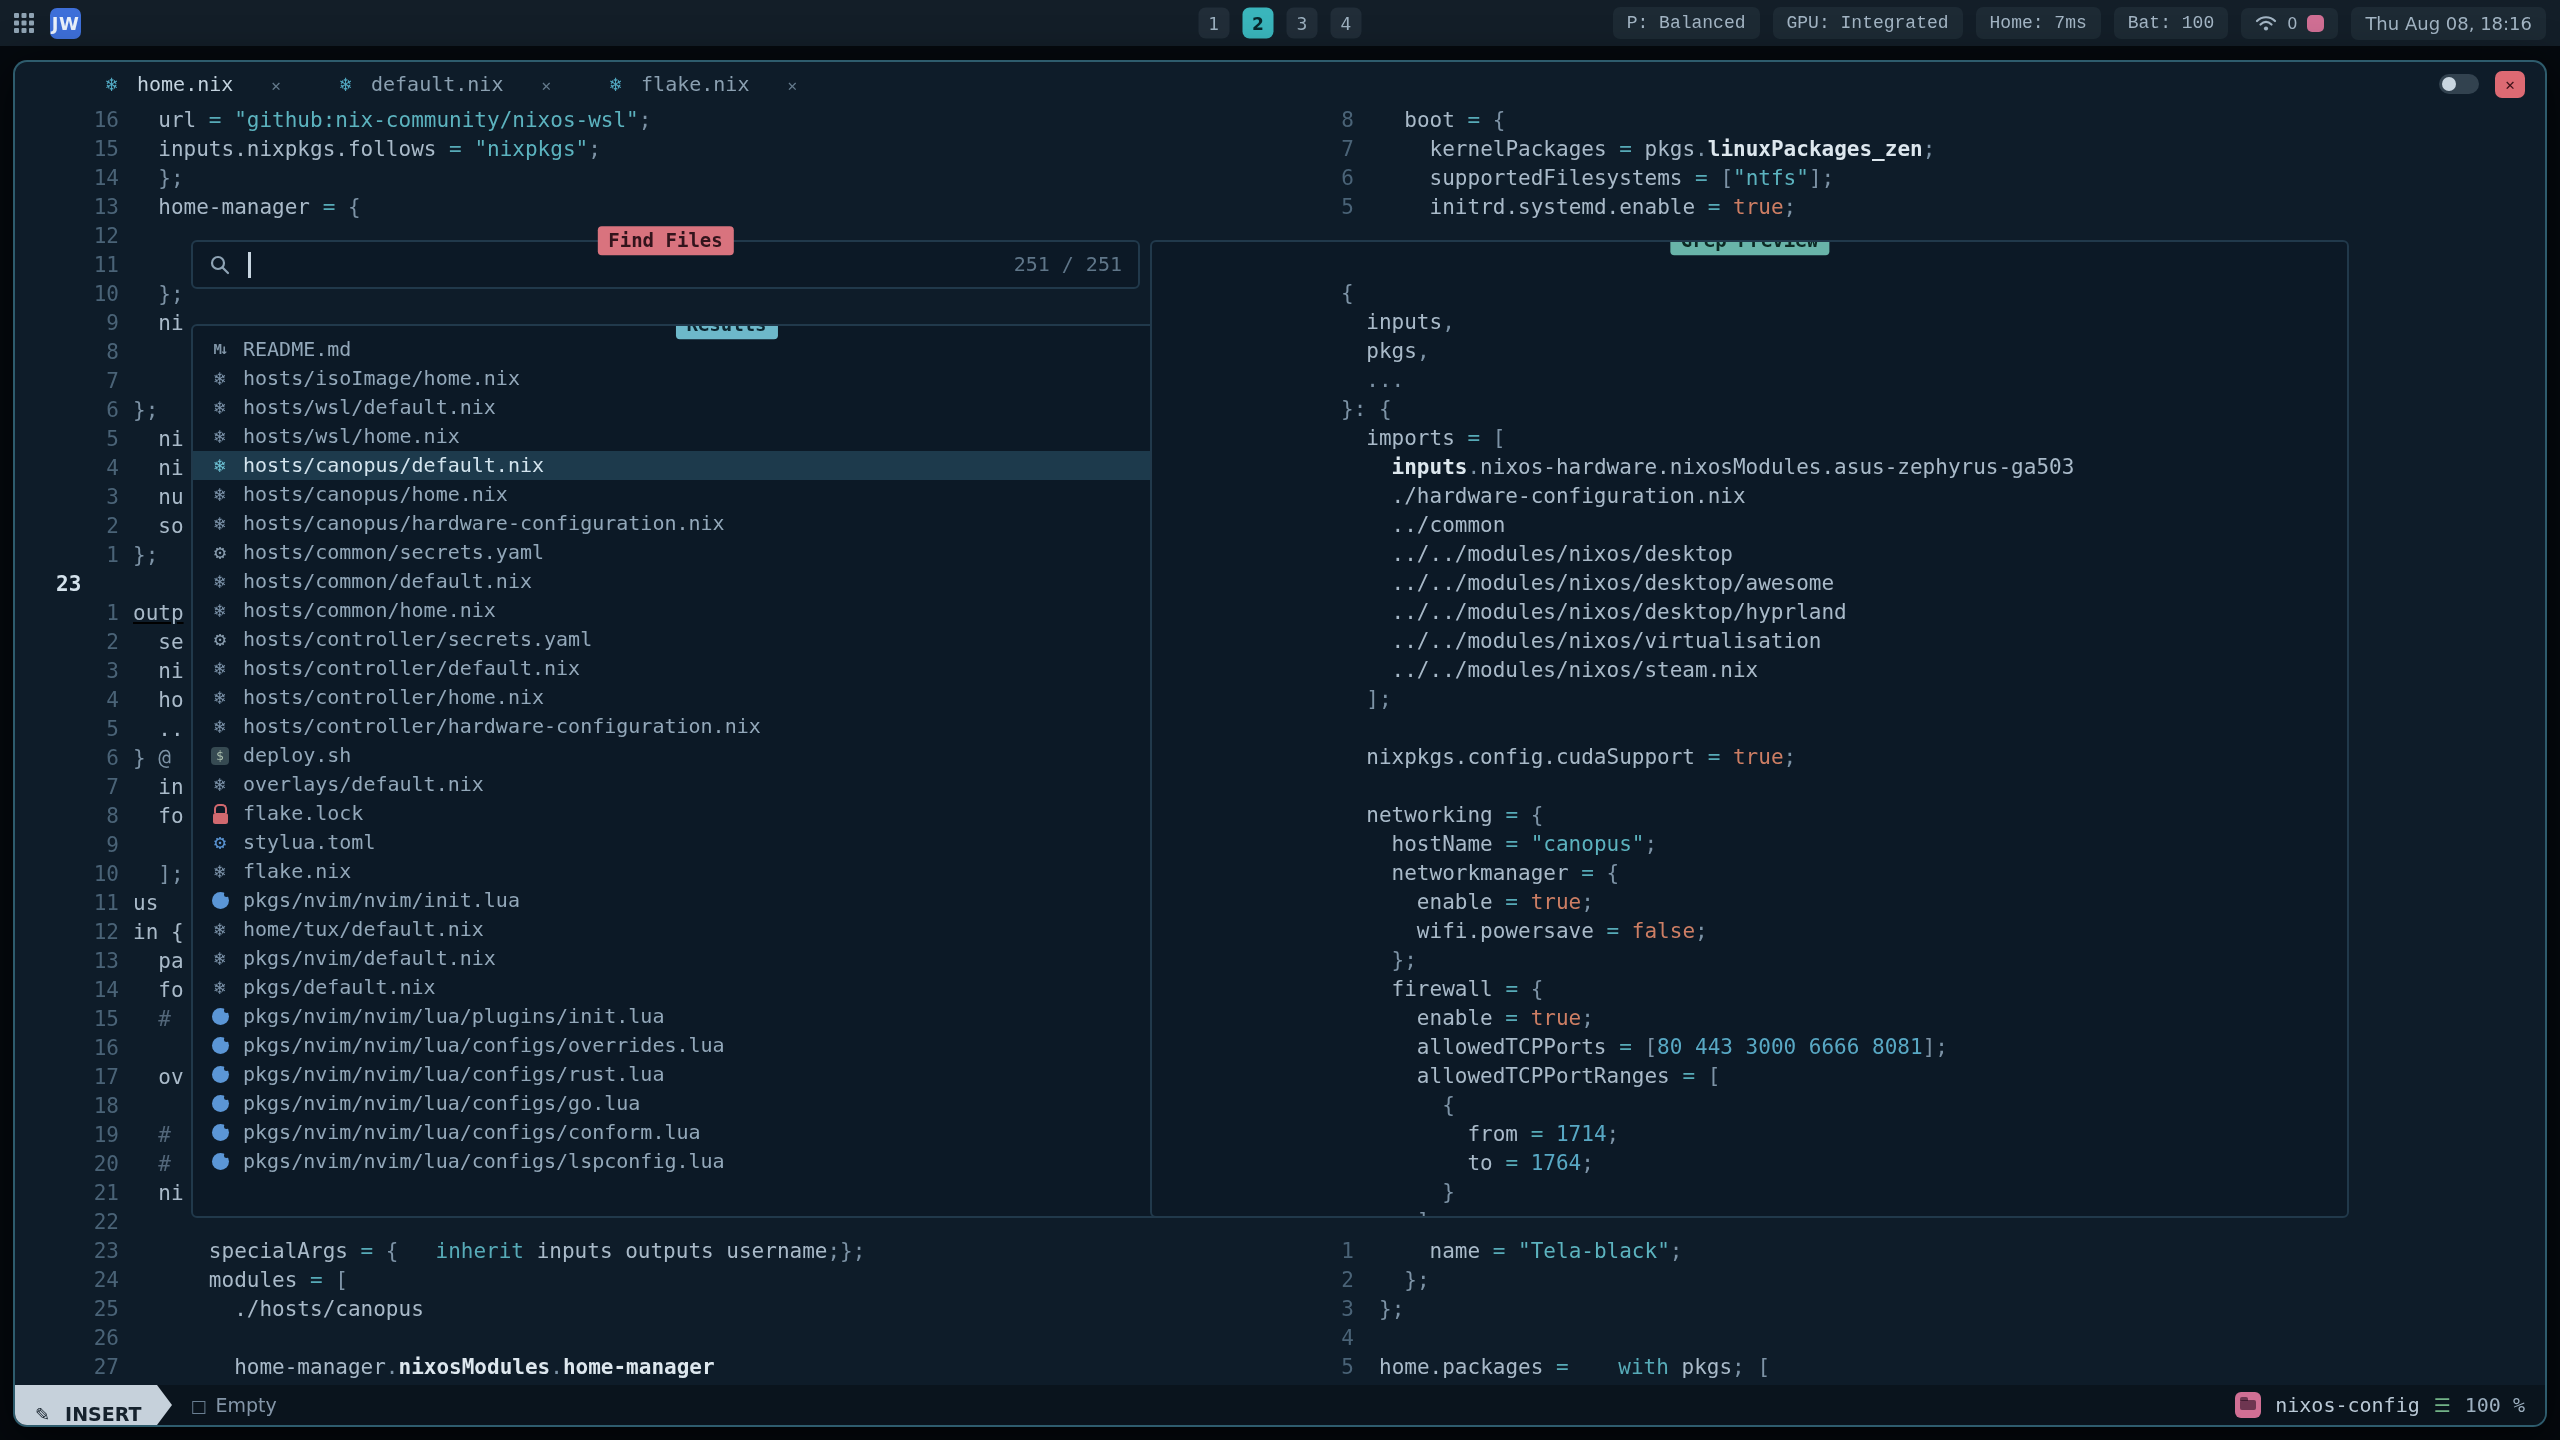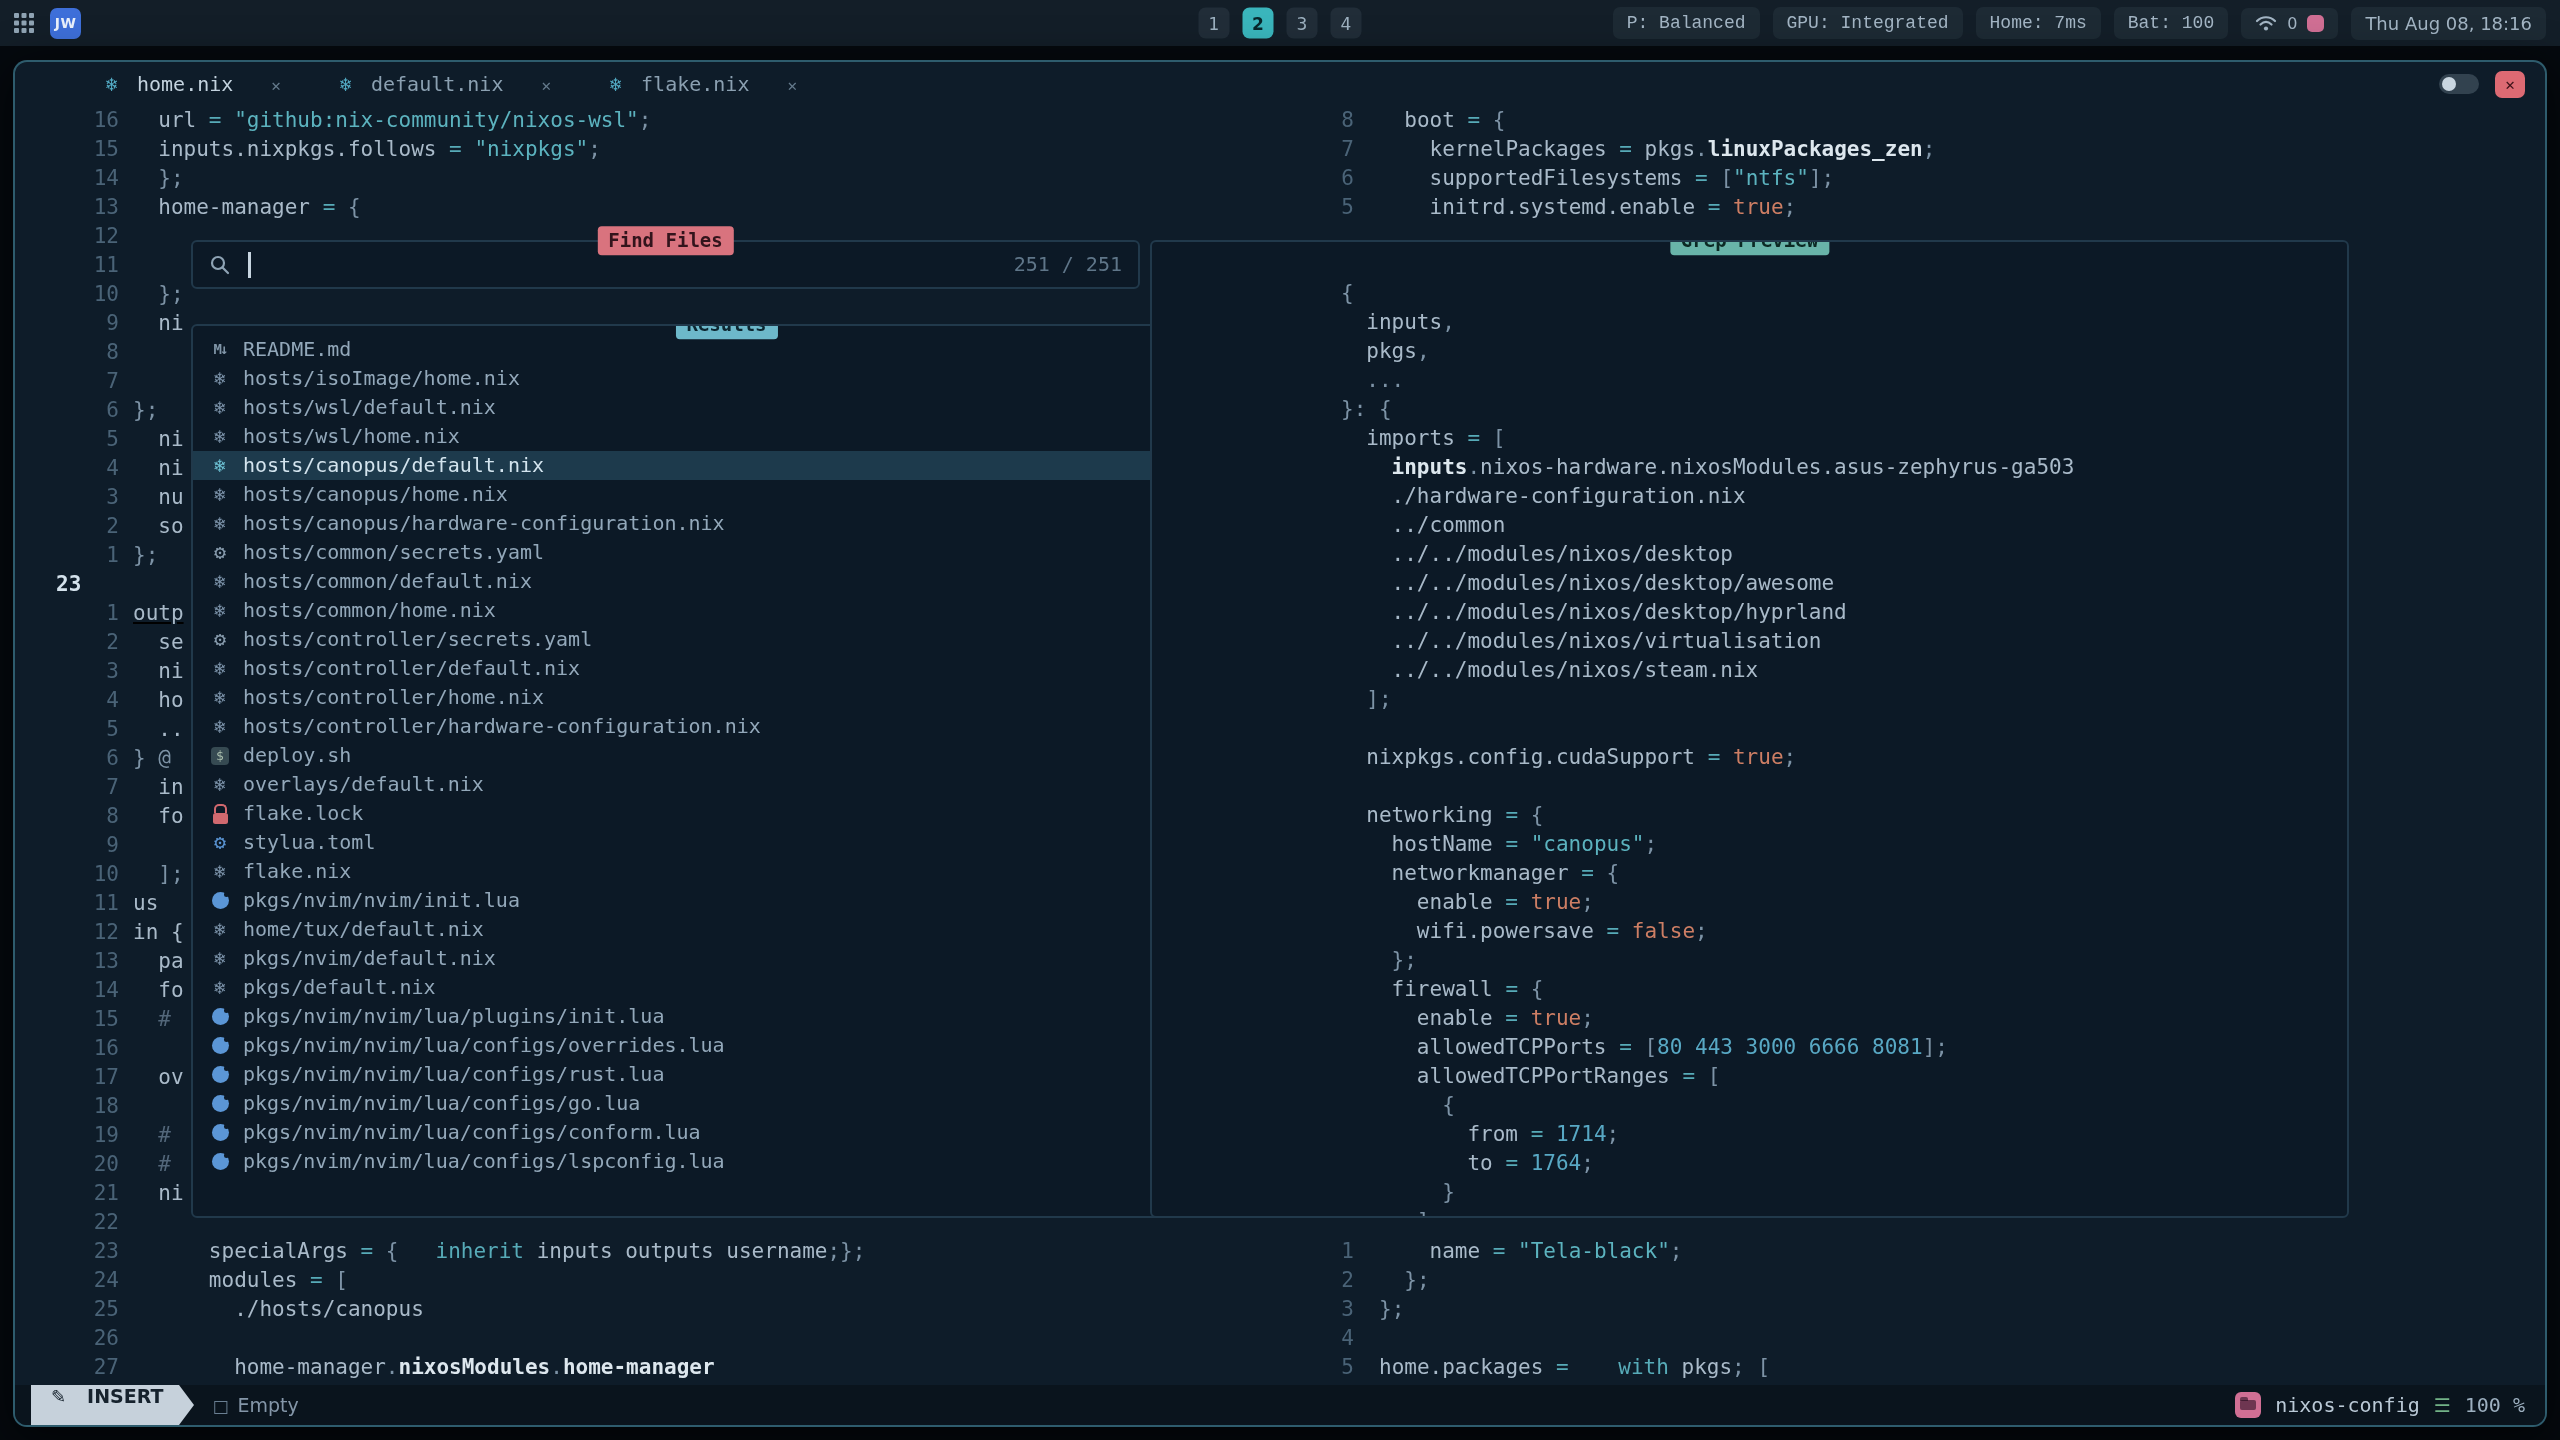--- a/index.html
+++ b/index.html
@@ -3,21 +3,21 @@
 <meta charset="utf-8">
 <style>
   * { margin:0; padding:0; box-sizing:border-box; }
   html,body { background:#000; }
   .desktop { position:relative; width:2560px; height:1440px; background:var(--bg,#05090e); overflow:hidden; font-family:"DejaVu Sans",sans-serif; }
 
   
   .topbar { position:absolute; left:0; top:0; right:0; height:46px; background:var(--topbar-bg,#131e28); display:flex; align-items:center; padding:0 14px; }
   .tb-left { display:flex; align-items:center; gap:16px; }
   .launcher { display:flex; }
-  .logo { width:31px; height:31px; border-radius:7px; background:var(--blue-logo,#3e6fd9); color:#eaf1fb; font-weight:bold; font-size:14px; display:flex; align-items:center; justify-content:center; letter-spacing:.5px; }
+  .logo { width:31px; height:31px; border-radius:7px; background:var(--blue-logo,#3e6fd9); color:#eaf1fb; font-weight:bold; font-size:18px; display:flex; align-items:center; justify-content:center; letter-spacing:.5px; }
   .tb-center { position:absolute; left:50%; top:50%; transform:translate(-50%,-50%); display:flex; gap:13px; }
   .ws { width:31px; height:31px; border-radius:7px; background:#212d38; color:#9db1c0; font-size:17px; border:none; font-family:inherit; display:flex; align-items:center; justify-content:center; cursor:pointer; }
   .ws.active { background:var(--ws-active,#3ab5bc); color:#08262b; font-weight:bold; }
   .tb-right { margin-left:auto; display:flex; align-items:center; gap:13px; }
   .tb-pills { display:flex; gap:13px;font-family:Liberation Mono, monospace; }
   .pill { background:#1d2a34; border-radius:7px; padding:6px 14px; font-size:18px; color:#a3b5c4; display:flex; align-items:center; gap:10px; white-space:nowrap; }
   .tray-count { font-size:16px; }
   .tray-color { width:17px; height:17px; border-radius:5px; background:var(--pink-icon,#d06f94); display:inline-block; }
 
   
@@ -86,21 +86,21 @@
   .fi-lock::before { content:""; width:9px; height:7px; border:2.5px solid var(--icon-red,#d1696f); border-bottom:none; border-radius:5px 5px 0 0; }
   .fi-lock::after { content:""; width:15px; height:11px; background:var(--icon-red,#d1696f); border-radius:2.5px; }
 
   .preview-box { left:1135px; top:134px; width:1199px; height:978px; overflow:hidden; }
   .plines { padding:8px 0 0 12px; }
   .pline { height:29px; white-space:pre; }
   .pline .code { margin:0; }
 
   
   .statusline { position:absolute; left:0; right:0; bottom:0; height:40px; background:#0a141d; display:flex; align-items:center; font-family:"DejaVu Sans",sans-serif; }
-  .mode { height:100%; background:var(--mode-bg,#c6d1db); color:var(--mode-fg,#16222d); display:flex; align-items:flex-start; gap:21px; padding:0 16px 0 20px; font-weight:bold; font-size:19px;margin-left:16px; }
+  .mode { height:100%; background:var(--mode-bg,#c6d1db); color:var(--mode-fg,#16222d); display:flex; align-items:flex-end; gap:15px; padding:0 16px 0 20px; font-weight:bold; font-size:19px; }
   .pencil::before { content:"✎"; font-size:18px; }
   .mode-arrow { width:0; height:0; border-top:20px solid transparent; border-bottom:20px solid transparent; border-left:15px solid var(--mode-bg,#c6d1db); }
   .buffer { margin-left:18px; display:flex; align-items:center; gap:9px; color:#8496a8; font-size:19px; }
   .buf-icon::before { content:"□"; font-size:17px; color:#6a7f92; }
   .sl-right { margin-left:auto; display:flex; align-items:center; gap:14px; padding-right:20px; font-family:"DejaVu Sans Mono",monospace; }
   .proj-icon { width:26px; height:26px; border-radius:6px; background:var(--pink-icon,#d06f94); position:relative; }
   .proj-icon::before { content:""; position:absolute; left:5px; top:5px; width:8px; height:4px; border-radius:2px 2px 0 0; background:rgba(30,8,26,.55); }
   .proj-icon::after { content:""; position:absolute; left:5px; top:8px; width:16px; height:10px; border-radius:2px; background:rgba(30,8,26,.55); }
   .proj { color:#bac9d6; font-size:20px; }
   .lines-icon::before { content:"☰"; color:var(--green-icon,#72b287); font-size:19px; }

